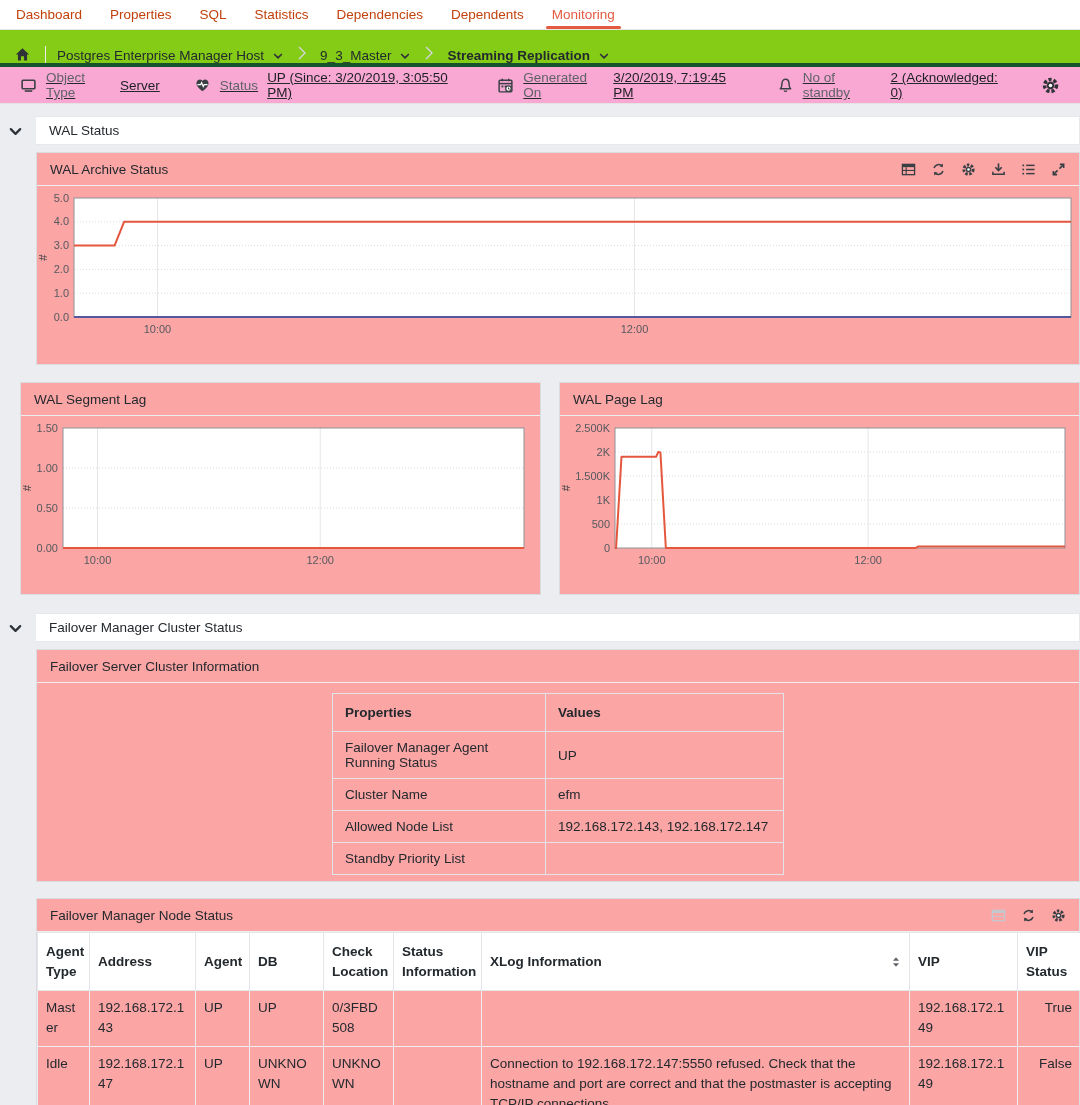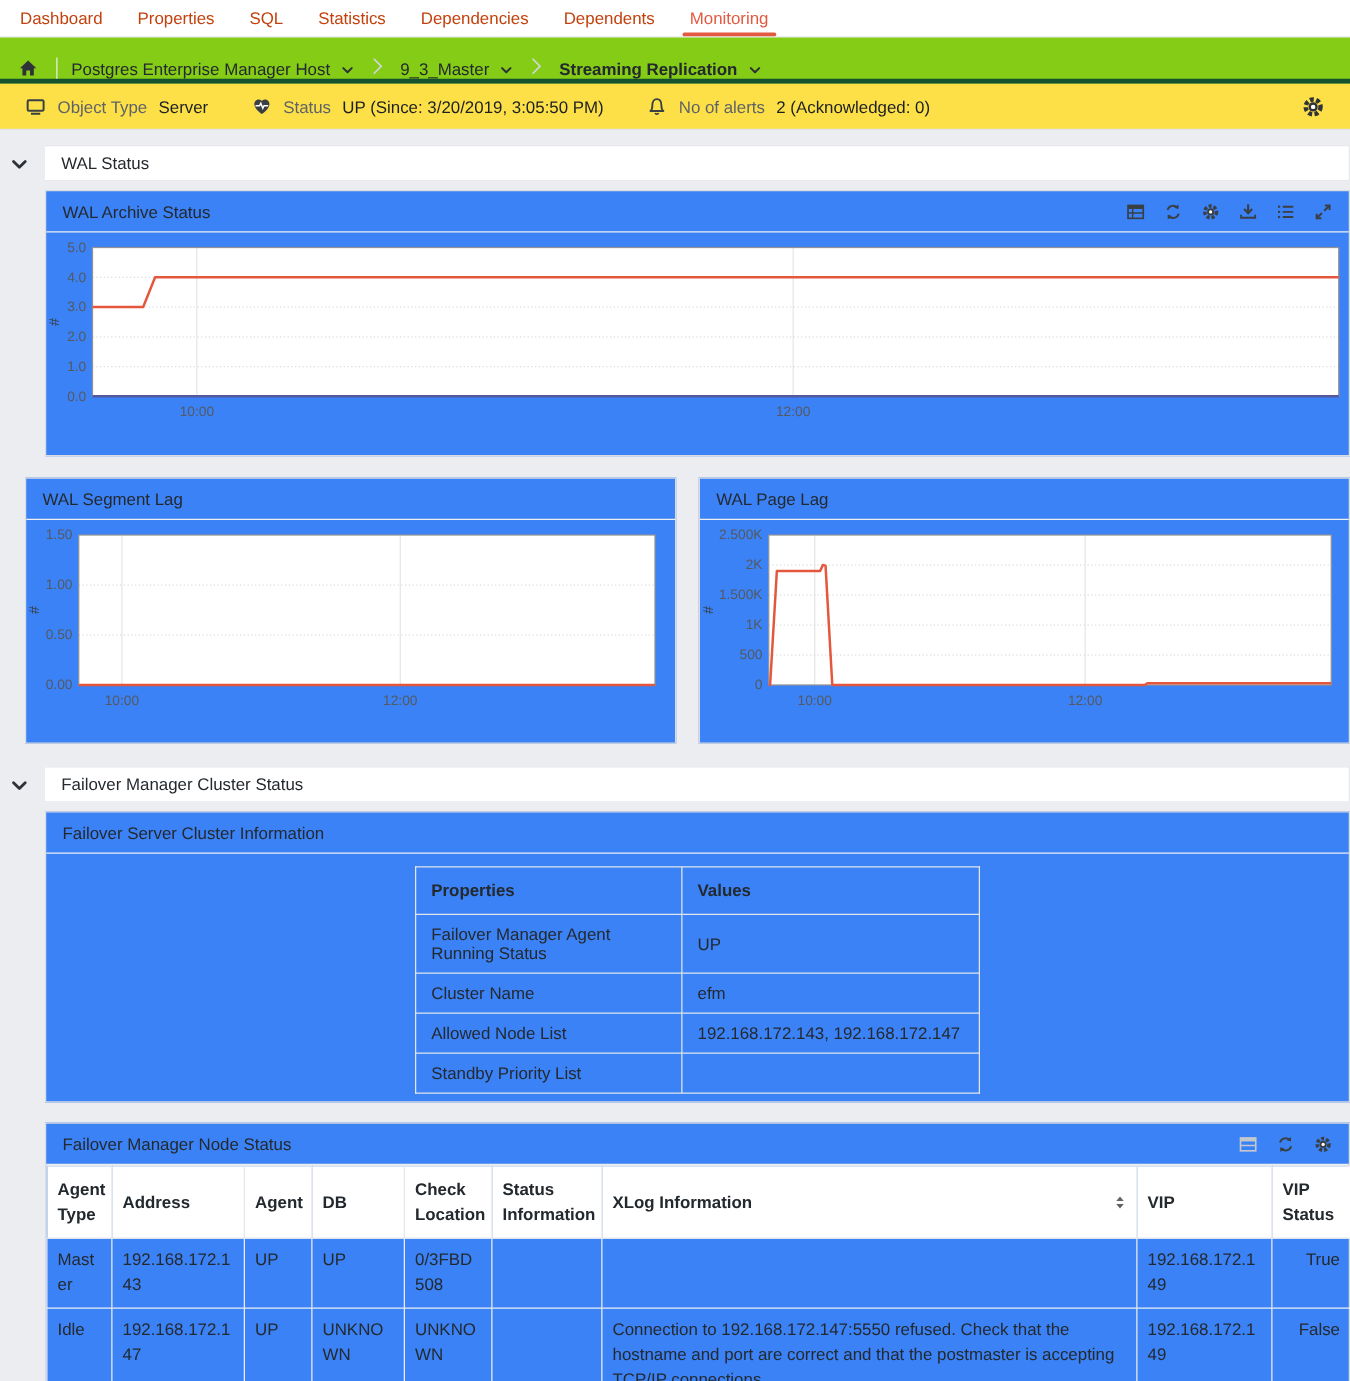--- a/index.html
+++ b/index.html
@@ -24,34 +24,34 @@
   
   .breadcrumb { display:flex; align-items:flex-end; height:37px; background:#84cc16;
                 border-bottom:4px solid #14532d; }
   .crumb-home { display:flex; align-items:center; padding:0 14px;
                 border-right:1px solid #ebebeb; cursor:pointer; }
   .crumb { display:flex; align-items:center; gap:8px; padding:0 11px; cursor:pointer; }
   .crumb.bold { font-weight:bold; }
   .crumb-sep { display:flex; align-items:center; }
 
   
-  .infobar { display:flex; align-items:center; height:37px; background:#fde047;
-             border-bottom:1px solid #e3e3e3; padding:0 20px; }
+  .infobar { display:flex; align-items:center; height:37px; background:#f9a8d4;
+             border-bottom:1px solid #e3e3e3; padding:0 20px;text-decoration:underline; }
   .info-item { display:flex; align-items:center; gap:9px; margin-right:34px; }
   .info-label { color:#5f6368; }
   .info-value { color:#1c1f23; }
   .infobar-gear { margin-left:auto; cursor:pointer; display:flex; }
 
   
   main { padding-top:12px; }
   .section-header { position:relative; margin-left:36px; background:#fff; height:29px;
                     display:flex; align-items:center; padding:0 13px;
                     border:1px solid #e6e8eb; border-left:none; }
   .section-chevron { position:absolute; left:-28px; top:7px; cursor:pointer; }
-  .panel { margin-left:36px; margin-top:7px; background:#3b82f6; border:1px solid #d9dce1; }
+  .panel { margin-left:36px; margin-top:7px; background:#fca5a5; border:1px solid #d9dce1; }
   .panel-header { display:flex; align-items:center; height:33px; padding:0 13px;
                   border-bottom:1px solid #edeff1; }
   .panel-tools { margin-left:auto; display:flex; align-items:center; gap:15px; }
   .tool { cursor:pointer; display:flex; }
   .panel-row { display:flex; gap:18px; margin-left:20px; margin-top:17px; }
   .panel-row .panel { margin:0; flex:1; }
   .chart-body { padding:4px 0 22px 0; }
   .section-gap { height:18px; }
 
   
@@ -146,25 +146,41 @@
           <path d="M8 13.4 C8 13.4 2.3 9.8 2.3 5.9 C2.3 3.9 3.9 2.4 5.7 2.4 C6.9 2.4 7.7 3.1 8 3.7 C8.3 3.1 9.1 2.4 10.3 2.4 C12.1 2.4 13.7 3.9 13.7 5.9 C13.7 9.8 8 13.4 8 13.4 Z" fill="#3a3f44"></path>
           <polyline points="3.2,7.1 6.3,7.1 7.2,5.3 8.7,9 9.6,7.1 12.8,7.1" fill="none" stroke="#fff" stroke-width="1.1"></polyline>
         </svg>
     </span>
     <span class="info-label">Status</span>
     <span class="info-value">UP (Since: 3/20/2019, 3:05:50 PM)</span>
   </div>
   <div class="info-item">
     <span>
       <svg width="17" height="17" viewBox="0 0 16 16">
+          <rect x="2" y="3" width="12" height="11" rx="1" fill="none" stroke="#3a3f44" stroke-width="1.4"></rect>
+          <line x1="2" y1="6.2" x2="14" y2="6.2" stroke="#3a3f44" stroke-width="1.4"></line>
+          <line x1="5" y1="1.6" x2="5" y2="4" stroke="#3a3f44" stroke-width="1.4"></line>
+          <line x1="11" y1="1.6" x2="11" y2="4" stroke="#3a3f44" stroke-width="1.4"></line>
+          <rect x="4.2" y="8" width="1.8" height="1.8" fill="#3a3f44"></rect>
+          <rect x="7.2" y="8" width="1.8" height="1.8" fill="#3a3f44"></rect>
+          <circle cx="10.8" cy="11" r="2.6" fill="#fff" stroke="#3a3f44" stroke-width="1.2"></circle>
+          <polyline points="10.8,9.8 10.8,11 11.8,11.6" fill="none" stroke="#3a3f44" stroke-width="1"></polyline>
+        </svg>
+    </span>
+    <span class="info-label">Generated On</span>
+    <span class="info-value">3/20/2019, 7:19:45 PM</span>
+  </div>
+  <div class="info-item">
+    <span>
+      <svg width="17" height="17" viewBox="0 0 16 16">
           <path d="M8 2.2 C5.6 2.2 4.6 4.3 4.6 6.9 C4.6 10 3.1 11.1 3.1 11.1 H12.9 C12.9 11.1 11.4 10 11.4 6.9 C11.4 4.3 10.4 2.2 8 2.2 Z" fill="none" stroke="#3a3f44" stroke-width="1.4" stroke-linejoin="round"></path>
           <path d="M6.7 12.6 a1.4 1.4 0 0 0 2.6 0" fill="none" stroke="#3a3f44" stroke-width="1.3"></path>
         </svg>
     </span>
-    <span class="info-label">No of alerts</span>
+    <span class="info-label">No of standby</span>
     <span class="info-value">2 (Acknowledged: 0)</span>
   </div>
   <span class="infobar-gear">
     <svg width="19" height="19" viewBox="0 0 16 16">
         <circle cx="8" cy="8" r="5" fill="none" stroke="#2f3337" stroke-width="3" stroke-dasharray="2.6 1.65"></circle>
         <circle cx="8" cy="8" r="3.1" fill="#2f3337"></circle>
         <circle cx="8" cy="8" r="1.5" fill="#fff"></circle>
       </svg>
   </span>
 </div>

